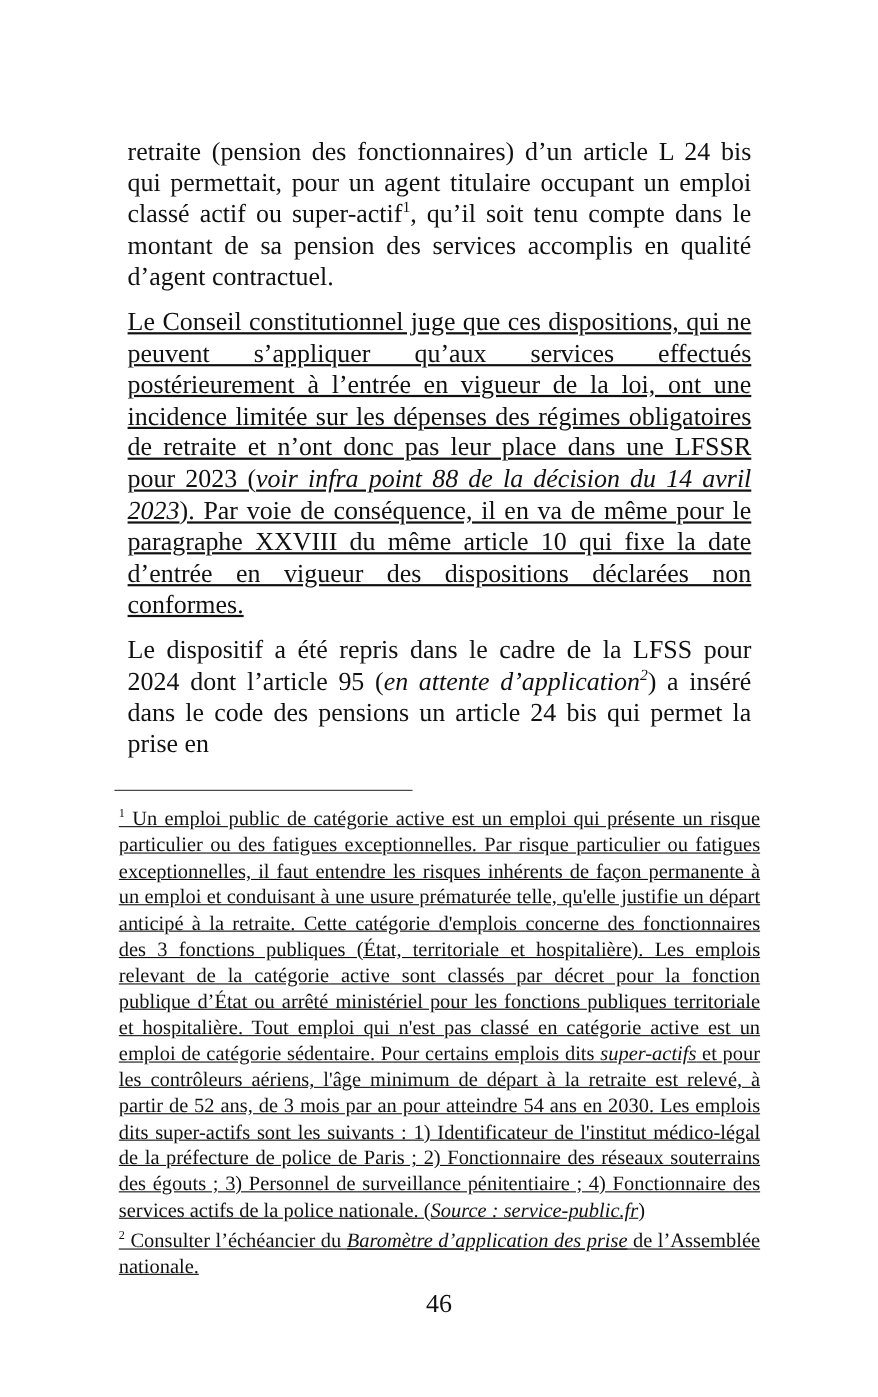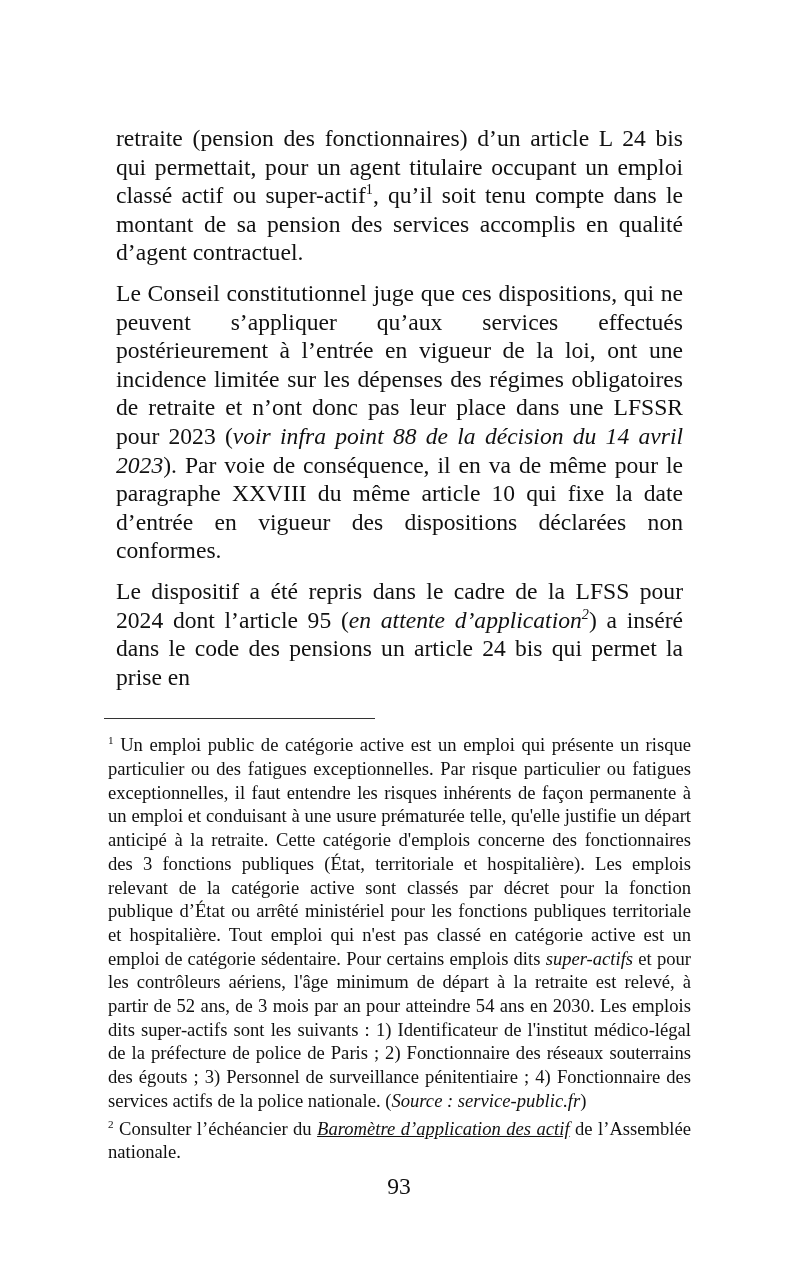--- a/index.html
+++ b/index.html
@@ -7,32 +7,32 @@
   .page { position: absolute; left: 104px; top: 112px; width: 591px; font-family: "Liberation Serif", serif; }
   .body-para { font-size: 23.6px; line-height: 28.6px; text-align: justify; margin: 12px; }
   .body-para:first-child { text-align-last: left; }
   sup { font-size: 60%; line-height: 0; vertical-align: super; }
   .rule { width: 271px; height: 0; border-top: 1.5px solid #333; margin: 27px 0 14px 0; }
   .fn { font-size: 18.6px; line-height: 23.7px; text-align: justify; margin: 4px; }
   .fn sup { font-size: 60%; }
   .fn-link { text-decoration: underline; font-style: italic; }
   .page-number { position: absolute; left: 0; width: 798px; top: 1173px; text-align: center; font-family: "Liberation Serif", serif; font-size: 23.6px; }
   i, .it { font-style: italic; }
-  .last-left { text-align-last: left; }
+  .last-left { text-align-last: left; text-decoration: underline; }
 </style>
 </head>
 <body>
 
 <div class="page">
   <p class="body-para"><span>retraite (pension des fonctionnaires) d’un article L 24 bis qui permettait, pour un agent titulaire occupant un emploi classé actif ou super-actif</span><sup>1</sup><span>, qu’il soit tenu compte dans le montant de sa pension des services accomplis en qualité d’agent contractuel.</span></p>
 
   <p class="body-para last-left"><span>Le Conseil constitutionnel juge que ces dispositions, qui ne peuvent s’appliquer qu’aux services effectués postérieurement à l’entrée en vigueur de la loi, ont une incidence limitée sur les dépenses des régimes obligatoires de retraite et n’ont donc pas leur place dans une LFSSR pour 2023 (</span><i>voir infra point 88 de la décision du 14 avril 2023</i><span>). Par voie de conséquence, il en va de même pour le paragraphe XXVIII du même article 10 qui fixe la date d’entrée en vigueur des dispositions déclarées non conformes.</span></p>
 
   <p class="body-para"><span>Le dispositif a été repris dans le cadre de la LFSS pour 2024 dont l’article 95 (</span><i><span>en attente d’application</span><sup>2</sup></i><span>) a inséré dans le code des pensions un article 24 bis qui permet la prise en</span></p>
 
   <div class="rule"></div>
 
   <p class="fn last-left"><sup>1</sup><span> Un emploi public de catégorie active est un emploi qui présente un risque particulier ou des fatigues exceptionnelles. Par risque particulier ou fatigues exceptionnelles, il faut entendre les risques inhérents de façon permanente à un emploi et conduisant à une usure prématurée telle, qu'elle justifie un départ anticipé à la retraite. Cette catégorie d'emplois concerne des fonctionnaires des 3 fonctions publiques (État, territoriale et hospitalière). Les emplois relevant de la catégorie active sont classés par décret pour la fonction publique d’État ou arrêté ministériel pour les fonctions publiques territoriale et hospitalière. Tout emploi qui n'est pas classé en catégorie active est un emploi de catégorie sédentaire. Pour certains emplois dits </span><i>super-actifs</i><span> et pour les contrôleurs aériens, l'âge minimum de départ à la retraite est relevé, à partir de 52 ans, de 3 mois par an pour atteindre 54 ans en 2030. Les emplois dits super-actifs sont les suivants : 1) Identificateur de l'institut médico-légal de la préfecture de police de Paris ; 2) Fonctionnaire des réseaux souterrains des égouts ; 3) Personnel de surveillance pénitentiaire ; 4) Fonctionnaire des services actifs de la police nationale. (</span><i>Source : service-public.fr</i><span>)</span></p>
 
-  <p class="fn last-left"><sup>2</sup><span> Consulter l’échéancier du </span><span class="fn-link">Baromètre d’application des actif</span><span> de l’Assemblée nationale.</span></p>
+  <p class="fn last-left"><sup>2</sup><span> Consulter l’échéancier du </span><span class="fn-link">Baromètre d’application des prise</span><span> de l’Assemblée nationale.</span></p>
 </div>
 
-<div class="page-number">93</div>
+<div class="page-number">46</div>
 
 </body></html>

